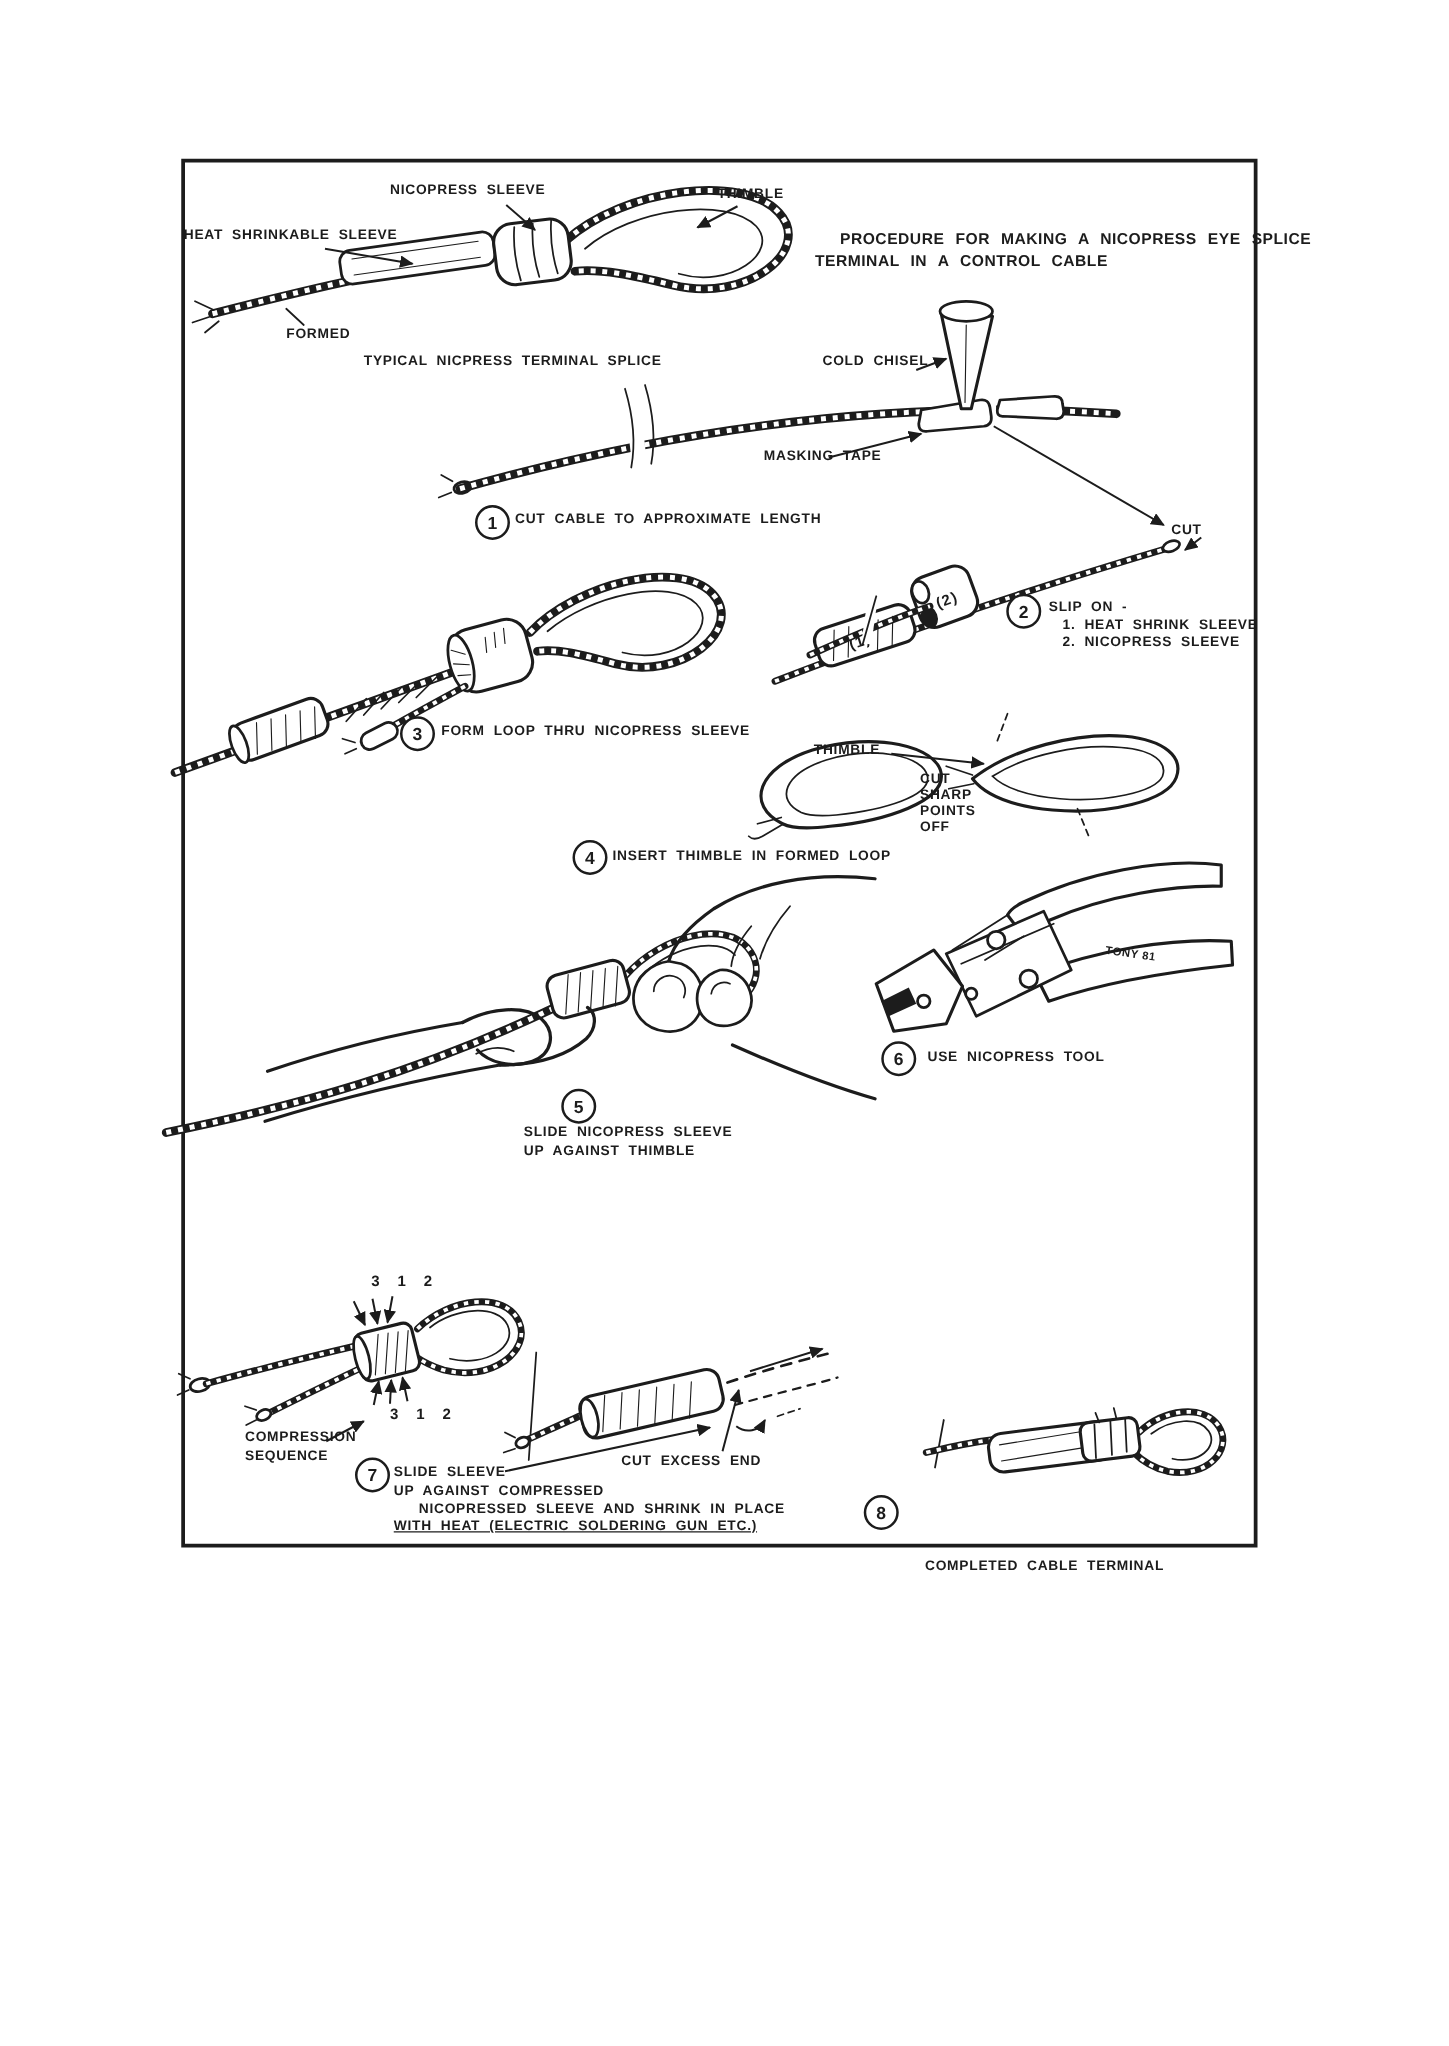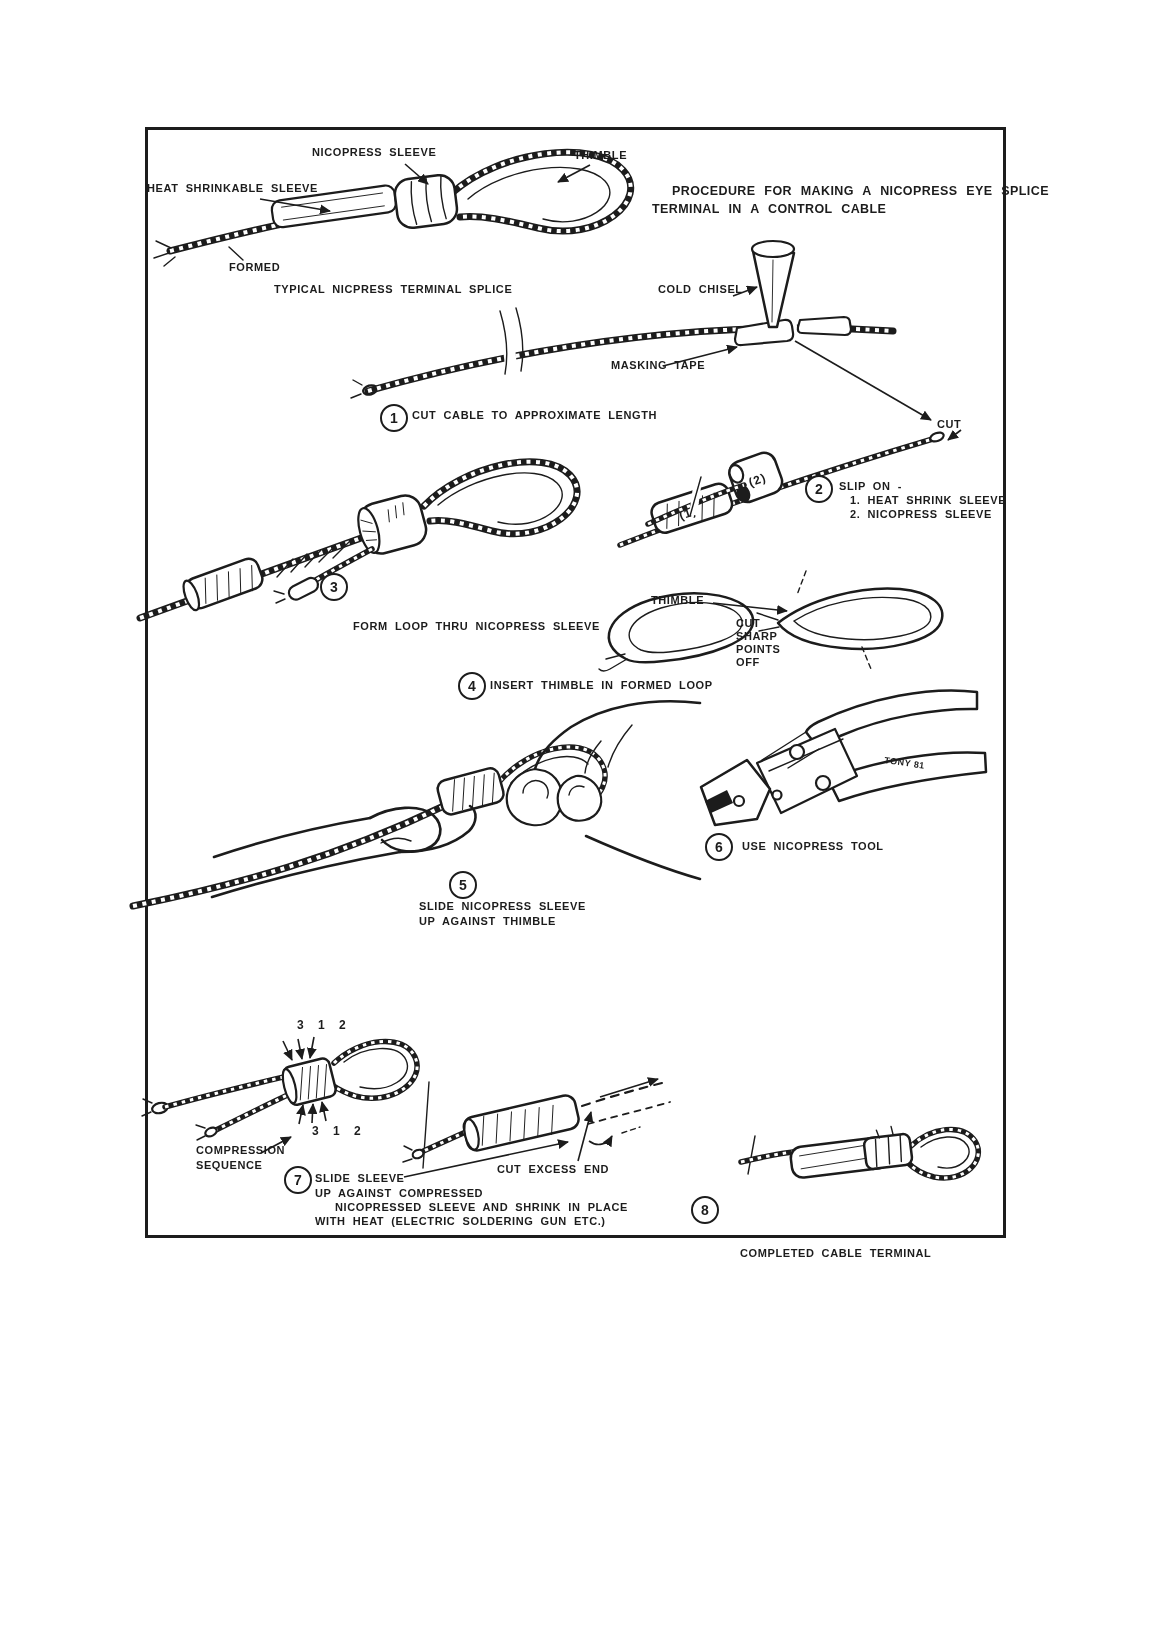--- a/index.html
+++ b/index.html
@@ -254,39 +254,39 @@
         <path class="ln" d="M877,1138 L875,1165 M890,1137 L888,1164 M902,1136 L900,1163"></path>
         <path class="ln" d="M879,1129 L881,1137 M894,1127 L895,1135"></path>
       </g>
     </g>
   </svg>
 
   <div class="lbl" style="left:312px; top:146px;">NICOPRESS SLEEVE</div>
   <div class="lbl" style="left:574px; top:149px;">THIMBLE</div>
   <div class="lbl" style="left:147px; top:182px;">HEAT SHRINKABLE SLEEVE</div>
   <div class="lbl" style="left:229px; top:261px;">FORMED</div>
-  <div class="lbl" style="left:274px; top:283px;">TYPICAL NICPRESS TERMINAL SPLICE</div>
+  <div class="lbl" style="left:291px; top:283px;">TYPICAL NICPRESS TERMINAL SPLICE</div>
 
   <div class="lbl title" style="left:652px; top:185px;margin-left:20px;">PROCEDURE FOR MAKING A NICOPRESS EYE SPLICE</div>
   <div class="lbl title" style="left:652px; top:203px;">TERMINAL IN A CONTROL CABLE</div>
 
   <div class="lbl" style="left:658px; top:283px;">COLD CHISEL</div>
   <div class="lbl" style="left:611px; top:359px;">MASKING TAPE</div>
   <div class="lbl" style="left:937px; top:418px;">CUT</div>
 
   <div class="stepnum" style="left:380px; top:404px;">1</div>
   <div class="lbl" style="left:412px; top:409px;">CUT CABLE TO APPROXIMATE LENGTH</div>
 
   <div class="stepnum" style="left:805px; top:475px;">2</div>
   <div class="lbl" style="left:839px; top:480px;">SLIP ON -</div>
   <div class="lbl" style="left:850px; top:494px;">1. HEAT SHRINK SLEEVE</div>
   <div class="lbl" style="left:850px; top:508px;">2. NICOPRESS SLEEVE</div>
 
   <div class="stepnum" style="left:320px; top:573px;">3</div>
-  <div class="lbl" style="left:353px; top:579px;margin-top:41px;">FORM LOOP THRU NICOPRESS SLEEVE</div>
+  <div class="lbl" style="left:353px; top:579px;">FORM LOOP THRU NICOPRESS SLEEVE</div>
 
   <div class="lbl" style="left:651px; top:594px;">THIMBLE</div>
   <div class="lbl stack" style="left:736px; top:617px;">
     <div>CUT</div>
     <div>SHARP</div>
     <div>POINTS</div>
     <div>OFF</div>
   </div>
 
   <div class="stepnum" style="left:458px; top:672px;">4</div>
@@ -303,19 +303,19 @@
   <div class="lbl nums" style="left:289px; top:1125px;">3 1 2</div>
   <div class="lbl stack2" style="left:196px; top:1143px;">
     <div>COMPRESSION</div>
     <div>SEQUENCE</div>
   </div>
 
   <div class="stepnum" style="left:284px; top:1166px;">7</div>
   <div class="lbl" style="left:315px; top:1172px;">SLIDE SLEEVE</div>
   <div class="lbl" style="left:315px; top:1187px;">UP AGAINST COMPRESSED</div>
   <div class="lbl" style="left:315px; top:1201px;padding-left:20px;">NICOPRESSED SLEEVE AND SHRINK IN PLACE</div>
-  <div class="lbl" style="left:315px; top:1215px;">WITH HEAT (ELECTRIC SOLDERING GUN ETC.)</div>
+  <div class="lbl" style="left:315px; top:1215px;text-decoration:underline;">WITH HEAT (ELECTRIC SOLDERING GUN ETC.)</div>
 
   <div class="lbl" style="left:497px; top:1163px;">CUT EXCESS END</div>
 
   <div class="stepnum" style="left:691px; top:1196px;">8</div>
   <div class="lbl" style="left:740px; top:1203px;margin-top:44px;">COMPLETED CABLE TERMINAL</div>
 </div>
 
 </body></html>

